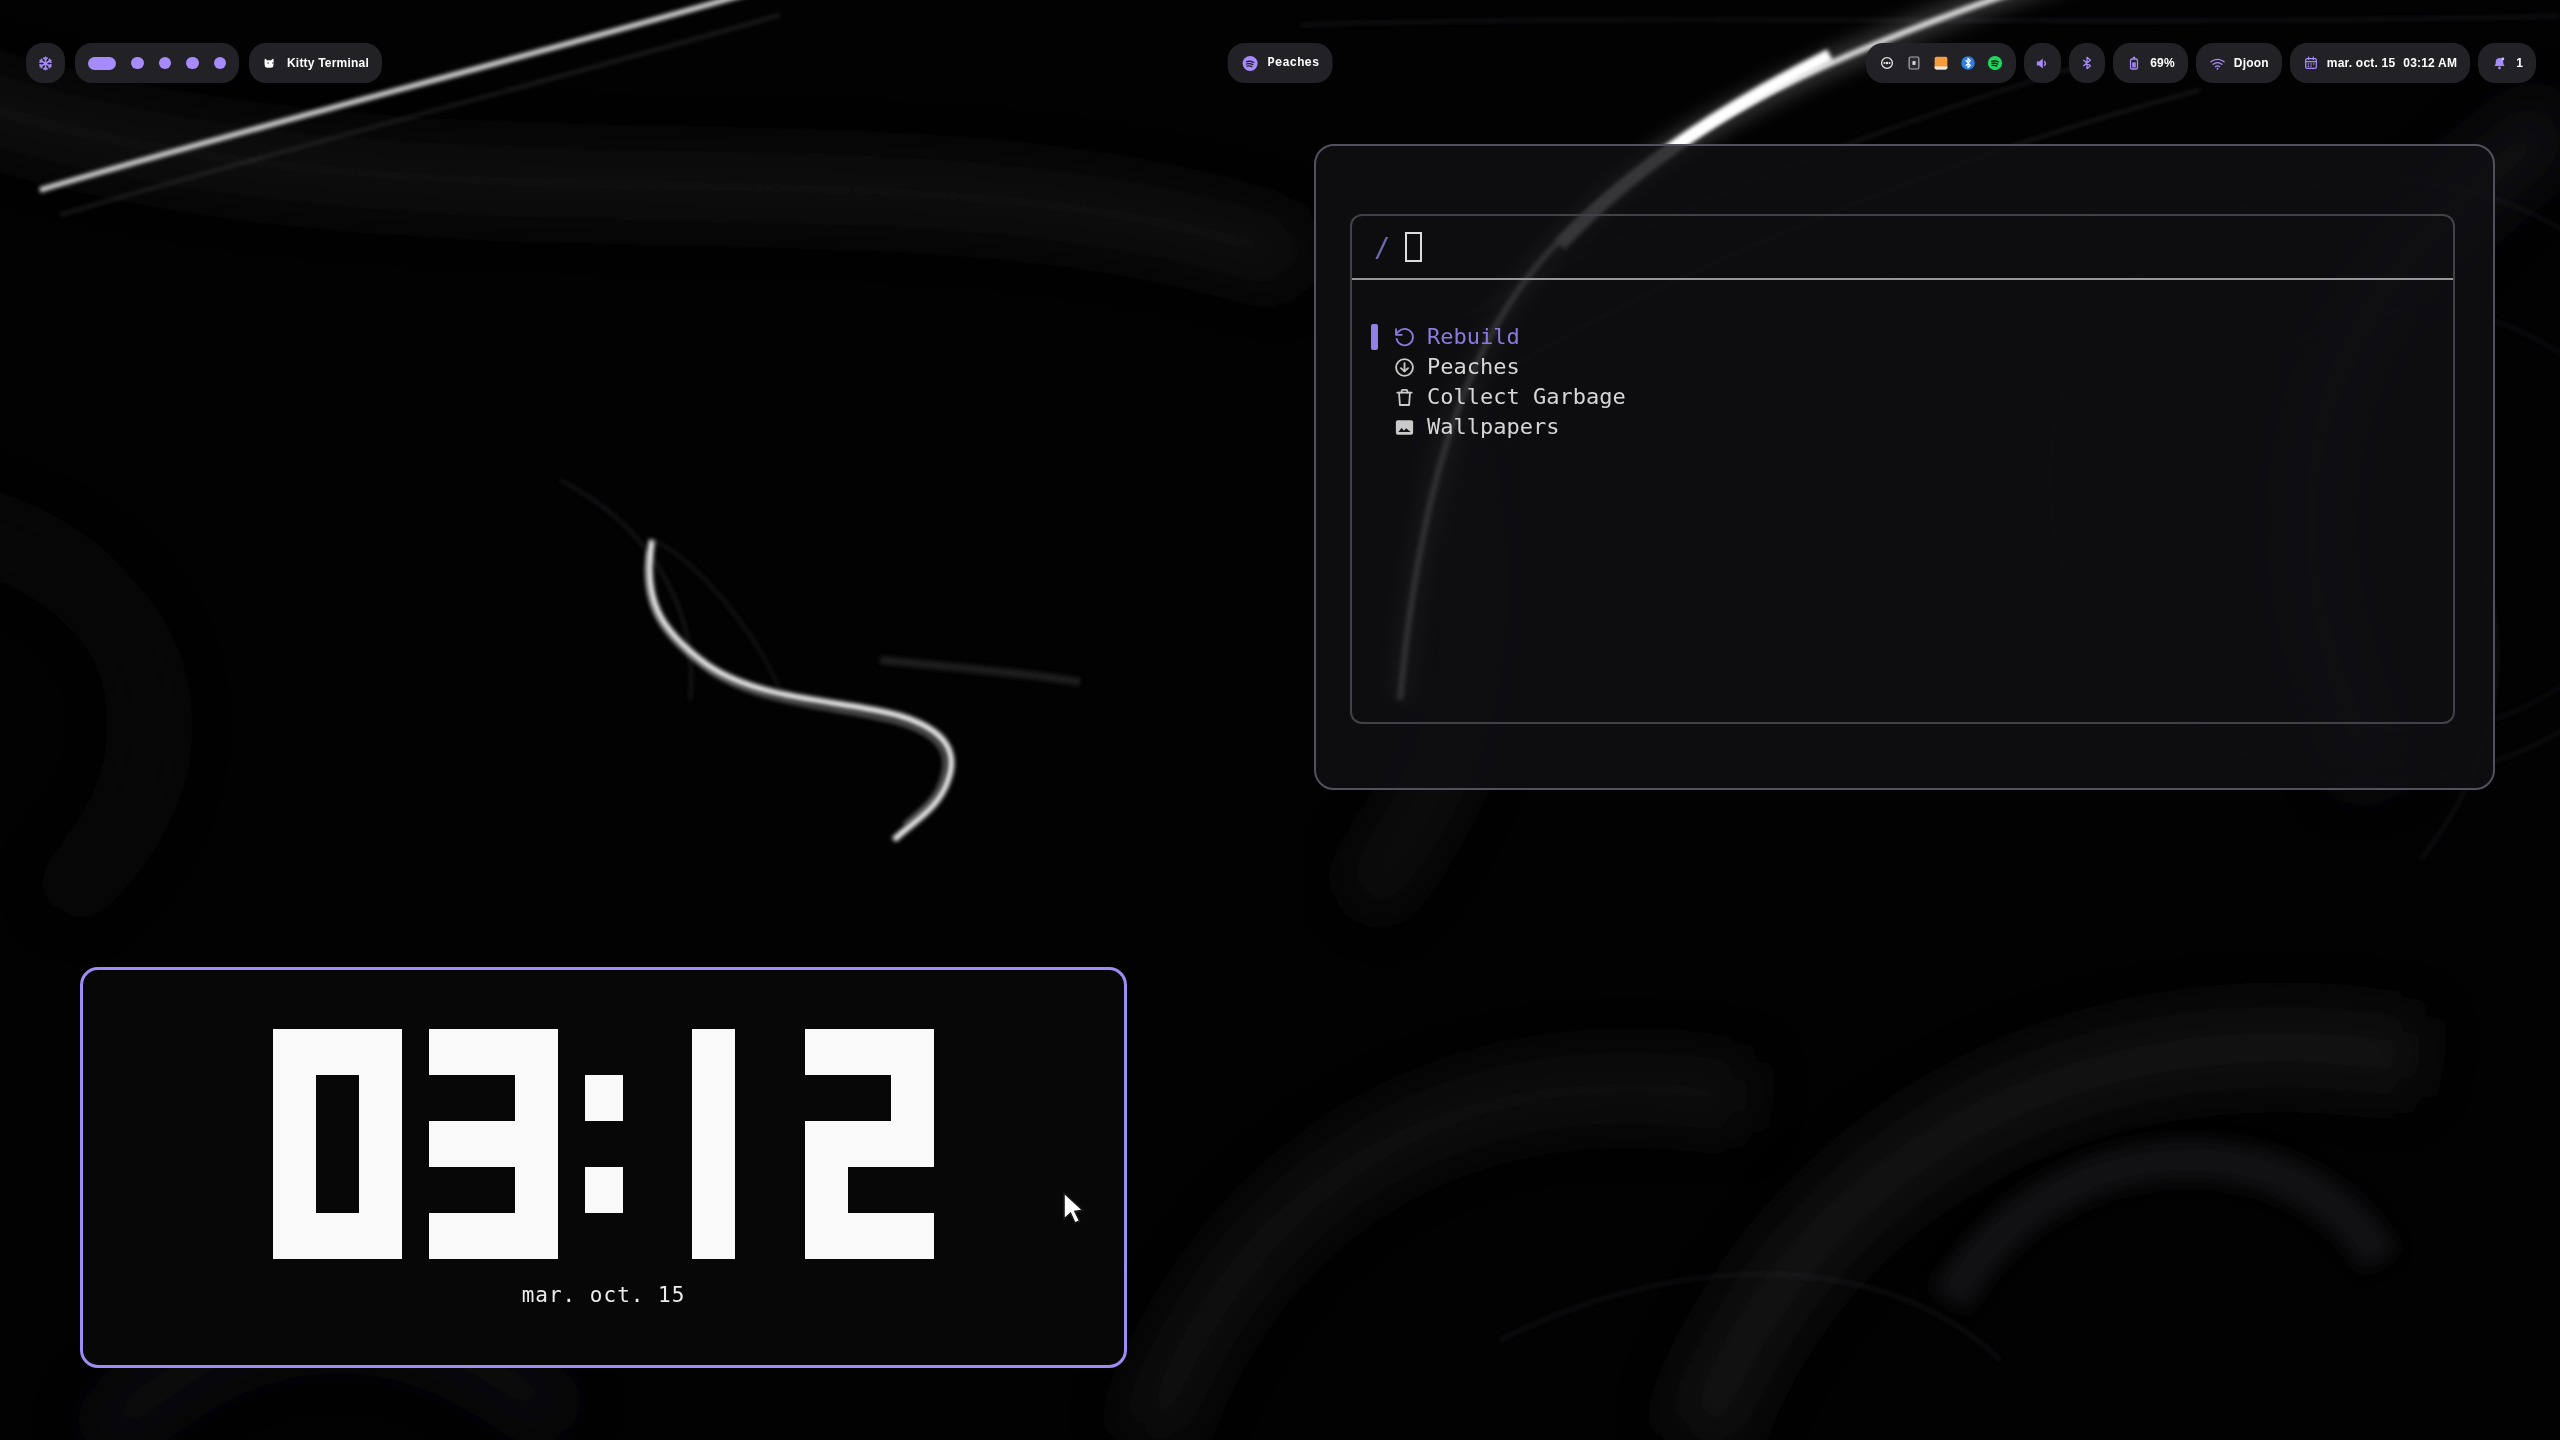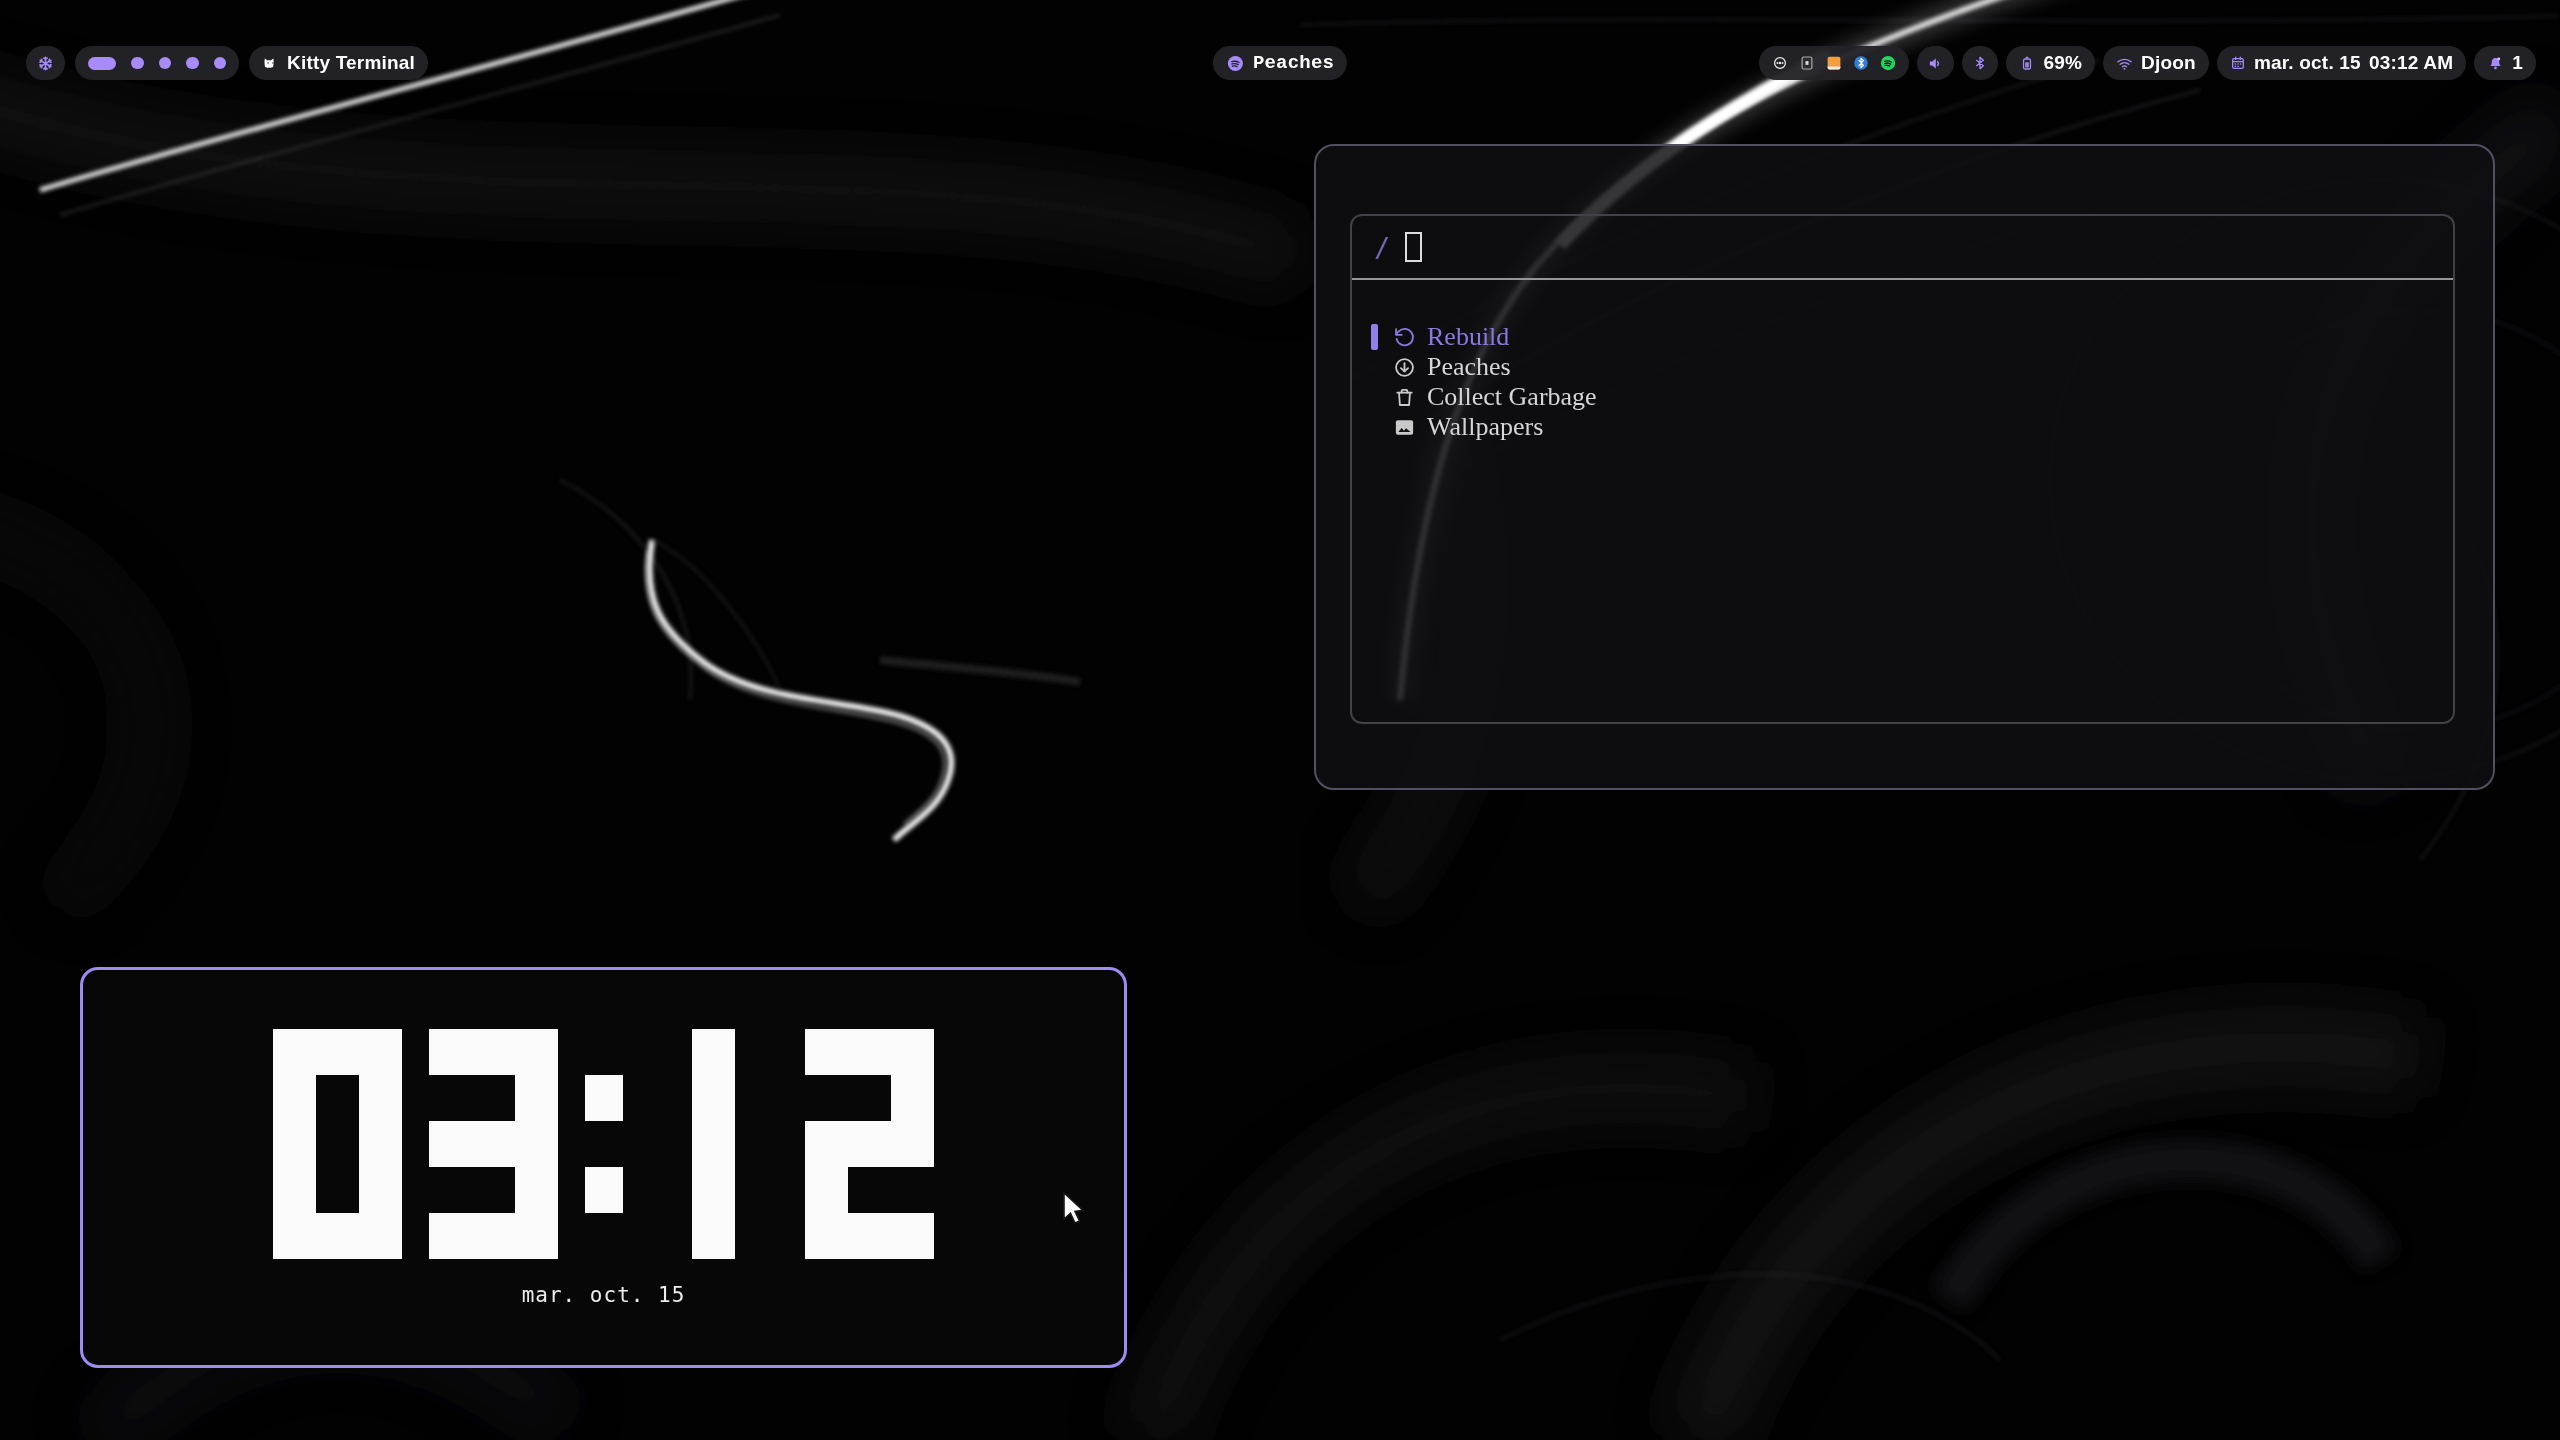--- a/index.html
+++ b/index.html
@@ -7,42 +7,42 @@
           font-family:"Liberation Sans",sans-serif;}
   svg{display:block;}
   #wallpaper{position:absolute;inset:0;z-index:0;}
 
   
   .topbar{position:absolute;left:0;top:22px;width:100%;height:34px;z-index:30;}
   .bar-group{position:absolute;top:0;height:34px;display:flex;align-items:center;gap:10px;}
   .bar-left{left:26px;}
   .bar-center{left:50%;transform:translateX(-50%);font-family:Liberation Mono, monospace;}
   .bar-right{right:24px;gap:8px;}
-  .pill{height:34px;display:flex;align-items:center;gap:8px;padding:0 13px;
+  .pill{height:40px;display:flex;align-items:center;gap:8px;padding:0 13px;
         background:rgba(35,35,40,.96);border-radius:17px;color:#fff;
-        font-size:19px;font-weight:700;letter-spacing:.2px;white-space:nowrap;margin-top:48px;}
+        font-size:12px;font-weight:700;letter-spacing:.2px;white-space:nowrap;margin-top:48px;}
   .pill.icon-only{padding:0 10px;}
   .ws-pill{gap:15px;padding:0 13px;}
   .ws-active{width:28px;height:13px;border-radius:7px;background:#a78bfa;}
   .ws-dot{width:12.5px;height:12.5px;border-radius:50%;background:#a78bfa;}
   .tray-pill{gap:9px;padding:0 12px;}
 
   
   .launcher{position:absolute;left:1314px;top:144px;width:1181px;height:646px;z-index:20;
             background:rgba(15,15,19,.84);border:2px solid #50505f;border-radius:20px;
             box-sizing:border-box;}
   .launcher-inner{position:absolute;left:34px;top:68px;width:1105px;height:510px;
             border:2px solid #414148;border-radius:12px;box-sizing:border-box;
             font-family:"DejaVu Sans Mono",monospace;}
   .search-row{height:62px;display:flex;align-items:center;padding-left:22px;
             border-bottom:2px solid #95959a;}
   .prompt{color:#6f68b0;font-size:27px;}
   .cursor-block{width:17px;height:30px;border:2px solid #dcdcdc;margin-left:15px;box-sizing:border-box;}
   .menu-list{padding:42px 0 0 19px;}
-  .menu-item{height:30px;display:flex;align-items:center;color:#d6d6d6;font-size:26px;font-family:Liberation Serif, serif;}
+  .menu-item{height:30px;display:flex;align-items:center;color:#d6d6d6;font-size:22px;}
   .sel-bar{width:7px;height:26px;border-radius:2px;background:transparent;margin-right:15px;flex:0 0 auto;}
   .menu-item.selected .sel-bar{background:#9080e8;}
   .menu-item.selected{color:#8b79dd;}
   .mi-icon{width:23px;height:23px;margin-right:11px;flex:0 0 auto;color:#c9c9c9;}
   .menu-item.selected .mi-icon{color:#8b79dd;}
   .mi-label{line-height:30px;}
 
   
   .clock{position:absolute;left:80px;top:967px;width:1047px;height:401px;z-index:10;
          background:#070708;border:3px solid #9e8cf4;border-radius:18px;box-sizing:border-box;

